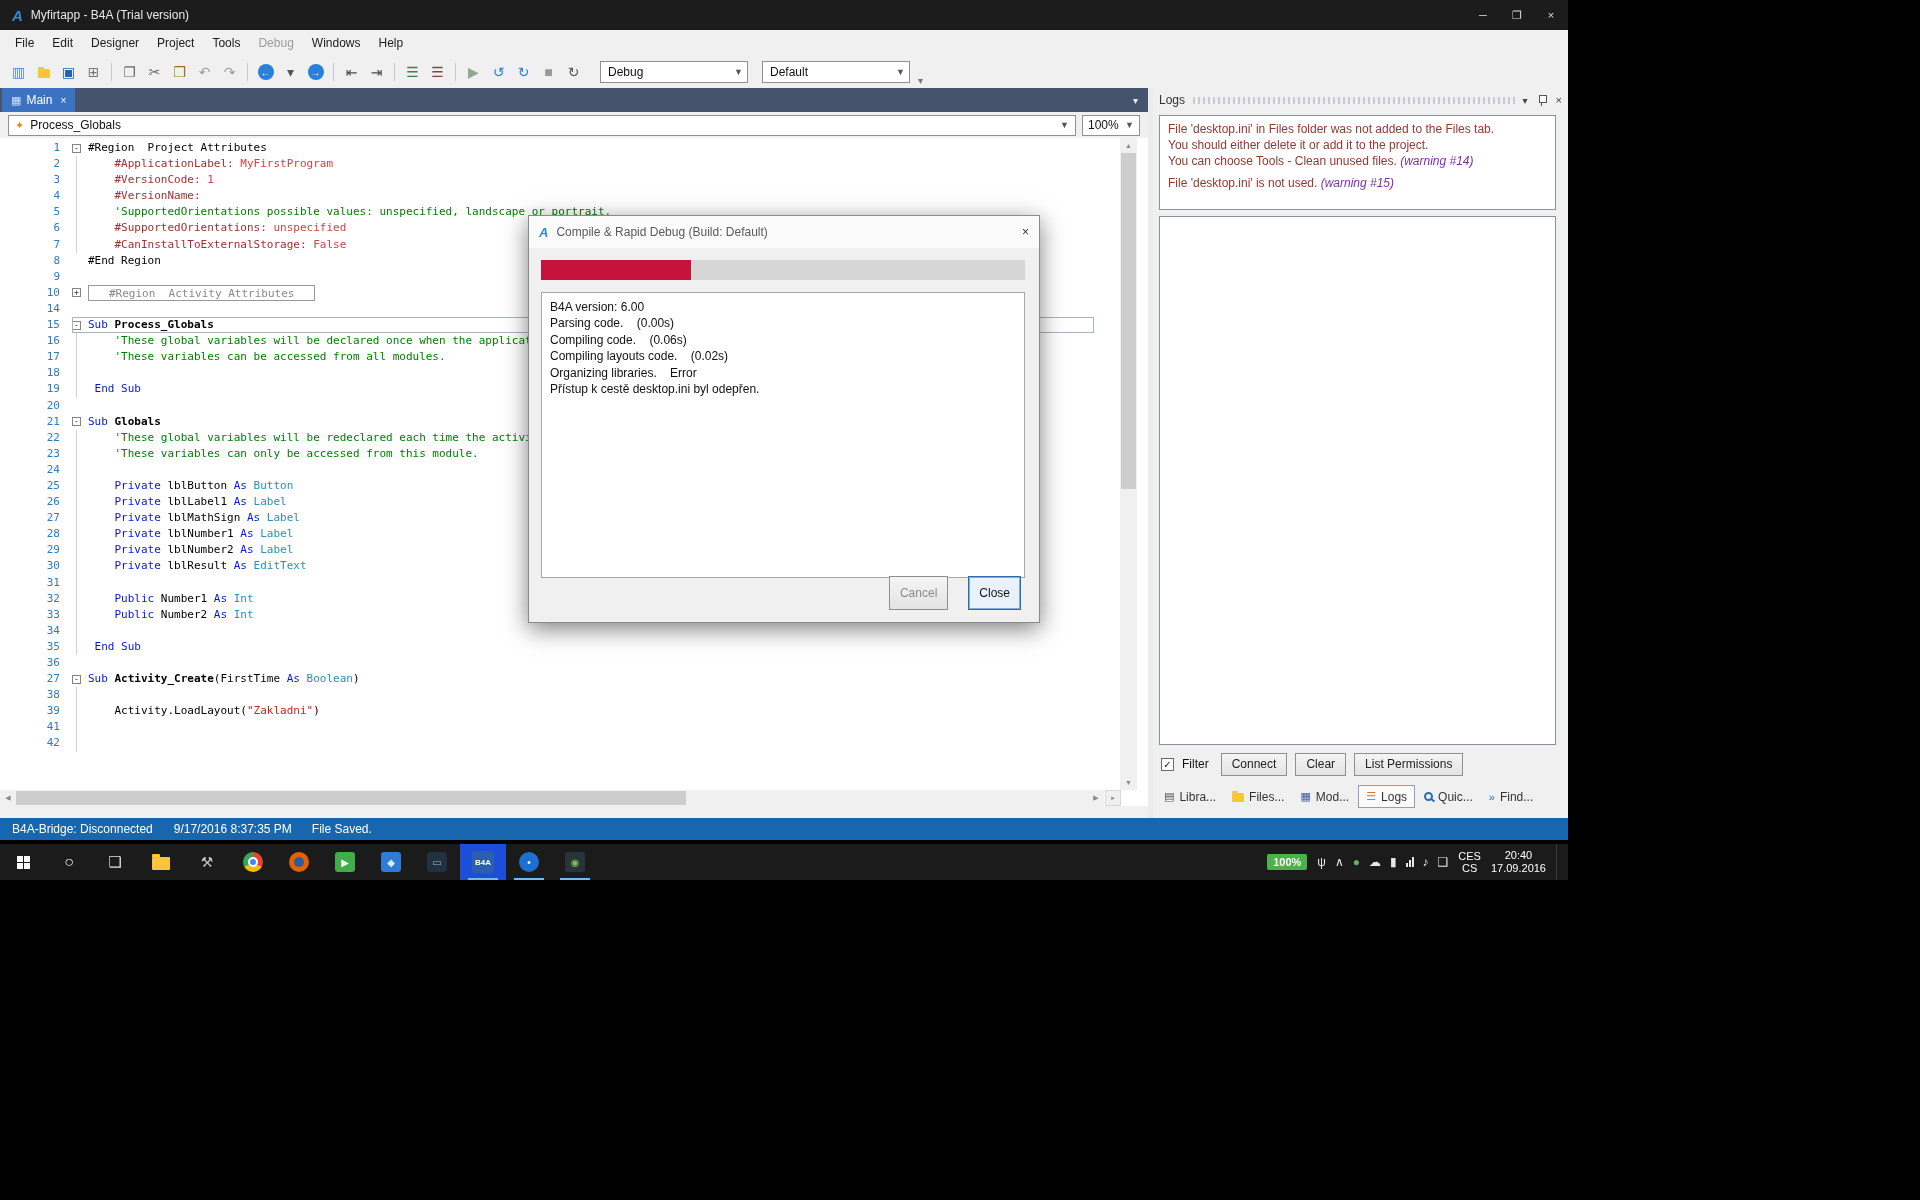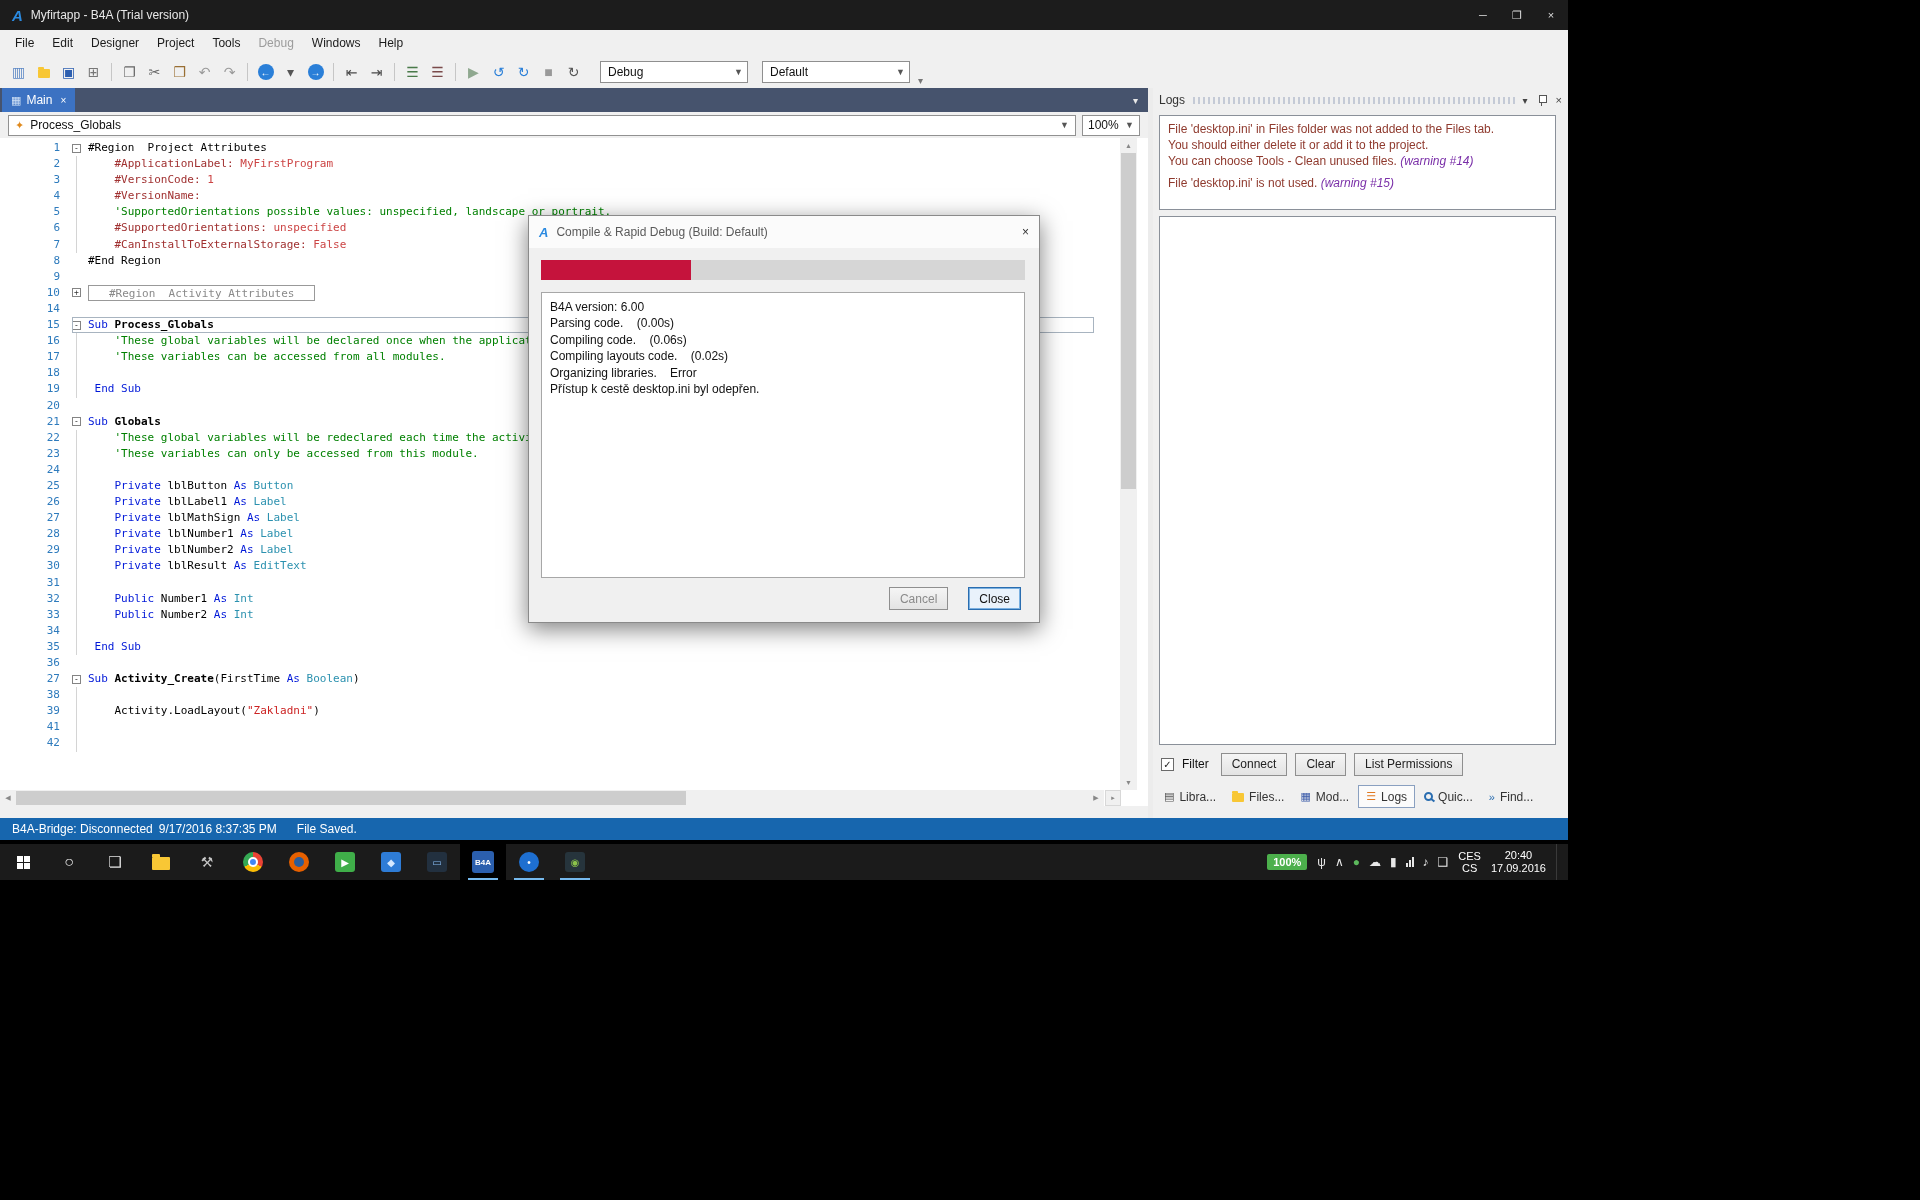--- a/index.html
+++ b/index.html
@@ -85,40 +85,40 @@
   .btn{height:23px;padding:0 10px;background:linear-gradient(#f5f5f5,#e3e3e3);border:1px solid #8f8f8f;display:flex;align-items:center;justify-content:center;color:#222}
   .lp-tabs{position:absolute;left:4px;top:697px;display:flex;gap:2px;align-items:center}
   .lp-tab{height:23px;padding:0 7px;display:flex;align-items:center;gap:5px;color:#333}
   .lp-tab.selected{background:#fbfbfb;border:1px solid #8aa0c0}
   .lp-ticon{font-size:11px}
   .mag{width:9px;height:9px;border:2px solid #2a6db0;border-radius:50%;position:relative;display:inline-block}
   .mag::after{content:'';position:absolute;width:5px;height:2px;background:#2a6db0;transform:rotate(40deg);right:-4px;bottom:-2px}
 
   
   .statusbar{position:absolute;left:0;top:818px;width:1568px;height:22px;background:#1766ae;color:#fff;display:flex;align-items:center;padding-left:12px}
-  .sb2{margin-left:6px}.sb3{margin-left:20px}
+  .sb2{margin-left:21px}.sb3{margin-left:20px}
 
   
   .dialog{position:absolute;left:528px;top:215px;width:512px;height:408px;background:#f0f0f0;border:1px solid #8a8a8a;box-shadow:0 6px 22px rgba(0,0,0,.5);z-index:20}
   .dlg-title{height:32px;display:flex;align-items:center;padding:0 10px;background:#fbfbfb;color:#5a5a5a}
   .dlg-logo{color:#2b8ae0;font-weight:bold;font-style:italic;font-size:13px;margin-right:8px}
   .dlg-close{margin-left:auto;color:#333;font-size:12px}
   .dlg-prog{position:absolute;left:12px;top:44px;right:14px;height:20px;background:#d6d6d6}
   .dlg-fill{height:100%;background:#c5133c}
   .dlg-out{position:absolute;left:12px;right:14px;top:76px;height:286px;background:#fff;border:1px solid #a7a7a7;padding:6px 8px;line-height:16.4px;white-space:pre-wrap;color:#111}
   .dlg-btns{position:absolute;right:18px;bottom:12px;display:flex;gap:20px}
-  .dlg-btn{height:23px;min-width:44px;padding:10px 10px;background:linear-gradient(#f5f5f5,#e3e3e3);border:1px solid #8f8f8f;display:flex;align-items:center;justify-content:center}
+  .dlg-btn{height:23px;min-width:44px;padding:16px 10px;background:linear-gradient(#f5f5f5,#e3e3e3);border:1px solid #8f8f8f;display:flex;align-items:center;justify-content:center}
   .dlg-btn.cancel{color:#8a8a8a}
   .dlg-btn.focusd{border:1px solid #2a6db0;box-shadow:inset 0 0 0 1px #7ab0e0;background:#e9f2fb;color:#111}
 
   
   .taskbar{position:absolute;left:0;top:844px;width:1568px;height:36px;background:#1b1b1b;display:flex;align-items:center}
   .tb-apps{display:flex;height:100%}
   .tb-btn{width:46px;height:36px;display:flex;align-items:center;justify-content:center;position:relative}
-  .tb-btn.active{background:#000000}
+  .tb-btn.active{background:#1d4ed8}
   .tb-btn.active::after,.tb-btn.running::after{content:'';position:absolute;left:8px;right:8px;bottom:0;height:2px;background:#76b9ed}
   .winlogo{display:grid;grid-template-columns:6px 6px;gap:1px}
   .winlogo i{width:6px;height:6px;background:#fff;display:block}
   .tglyph{color:#e8e8e8;font-size:14px}
   .folder{width:18px;height:13px;background:#f8c735;border-radius:1px;position:relative;margin-top:3px;display:inline-block}
   .folder::before{content:'';position:absolute;top:-3px;left:0;width:8px;height:3px;background:#f8c735;border-radius:1px 1px 0 0}
   .folder.sm{width:12px;height:9px;margin-top:2px}
   .folder.sm::before{width:6px;height:2px;top:-2px}
   .chrome{width:20px;height:20px;border-radius:50%;background:conic-gradient(#ea4335 0 120deg,#fbbc05 0 240deg,#34a853 0 360deg);position:relative;display:inline-block}
   .chrome::after{content:'';position:absolute;inset:5px;border-radius:50%;background:#4286f4;border:2px solid #fff}

